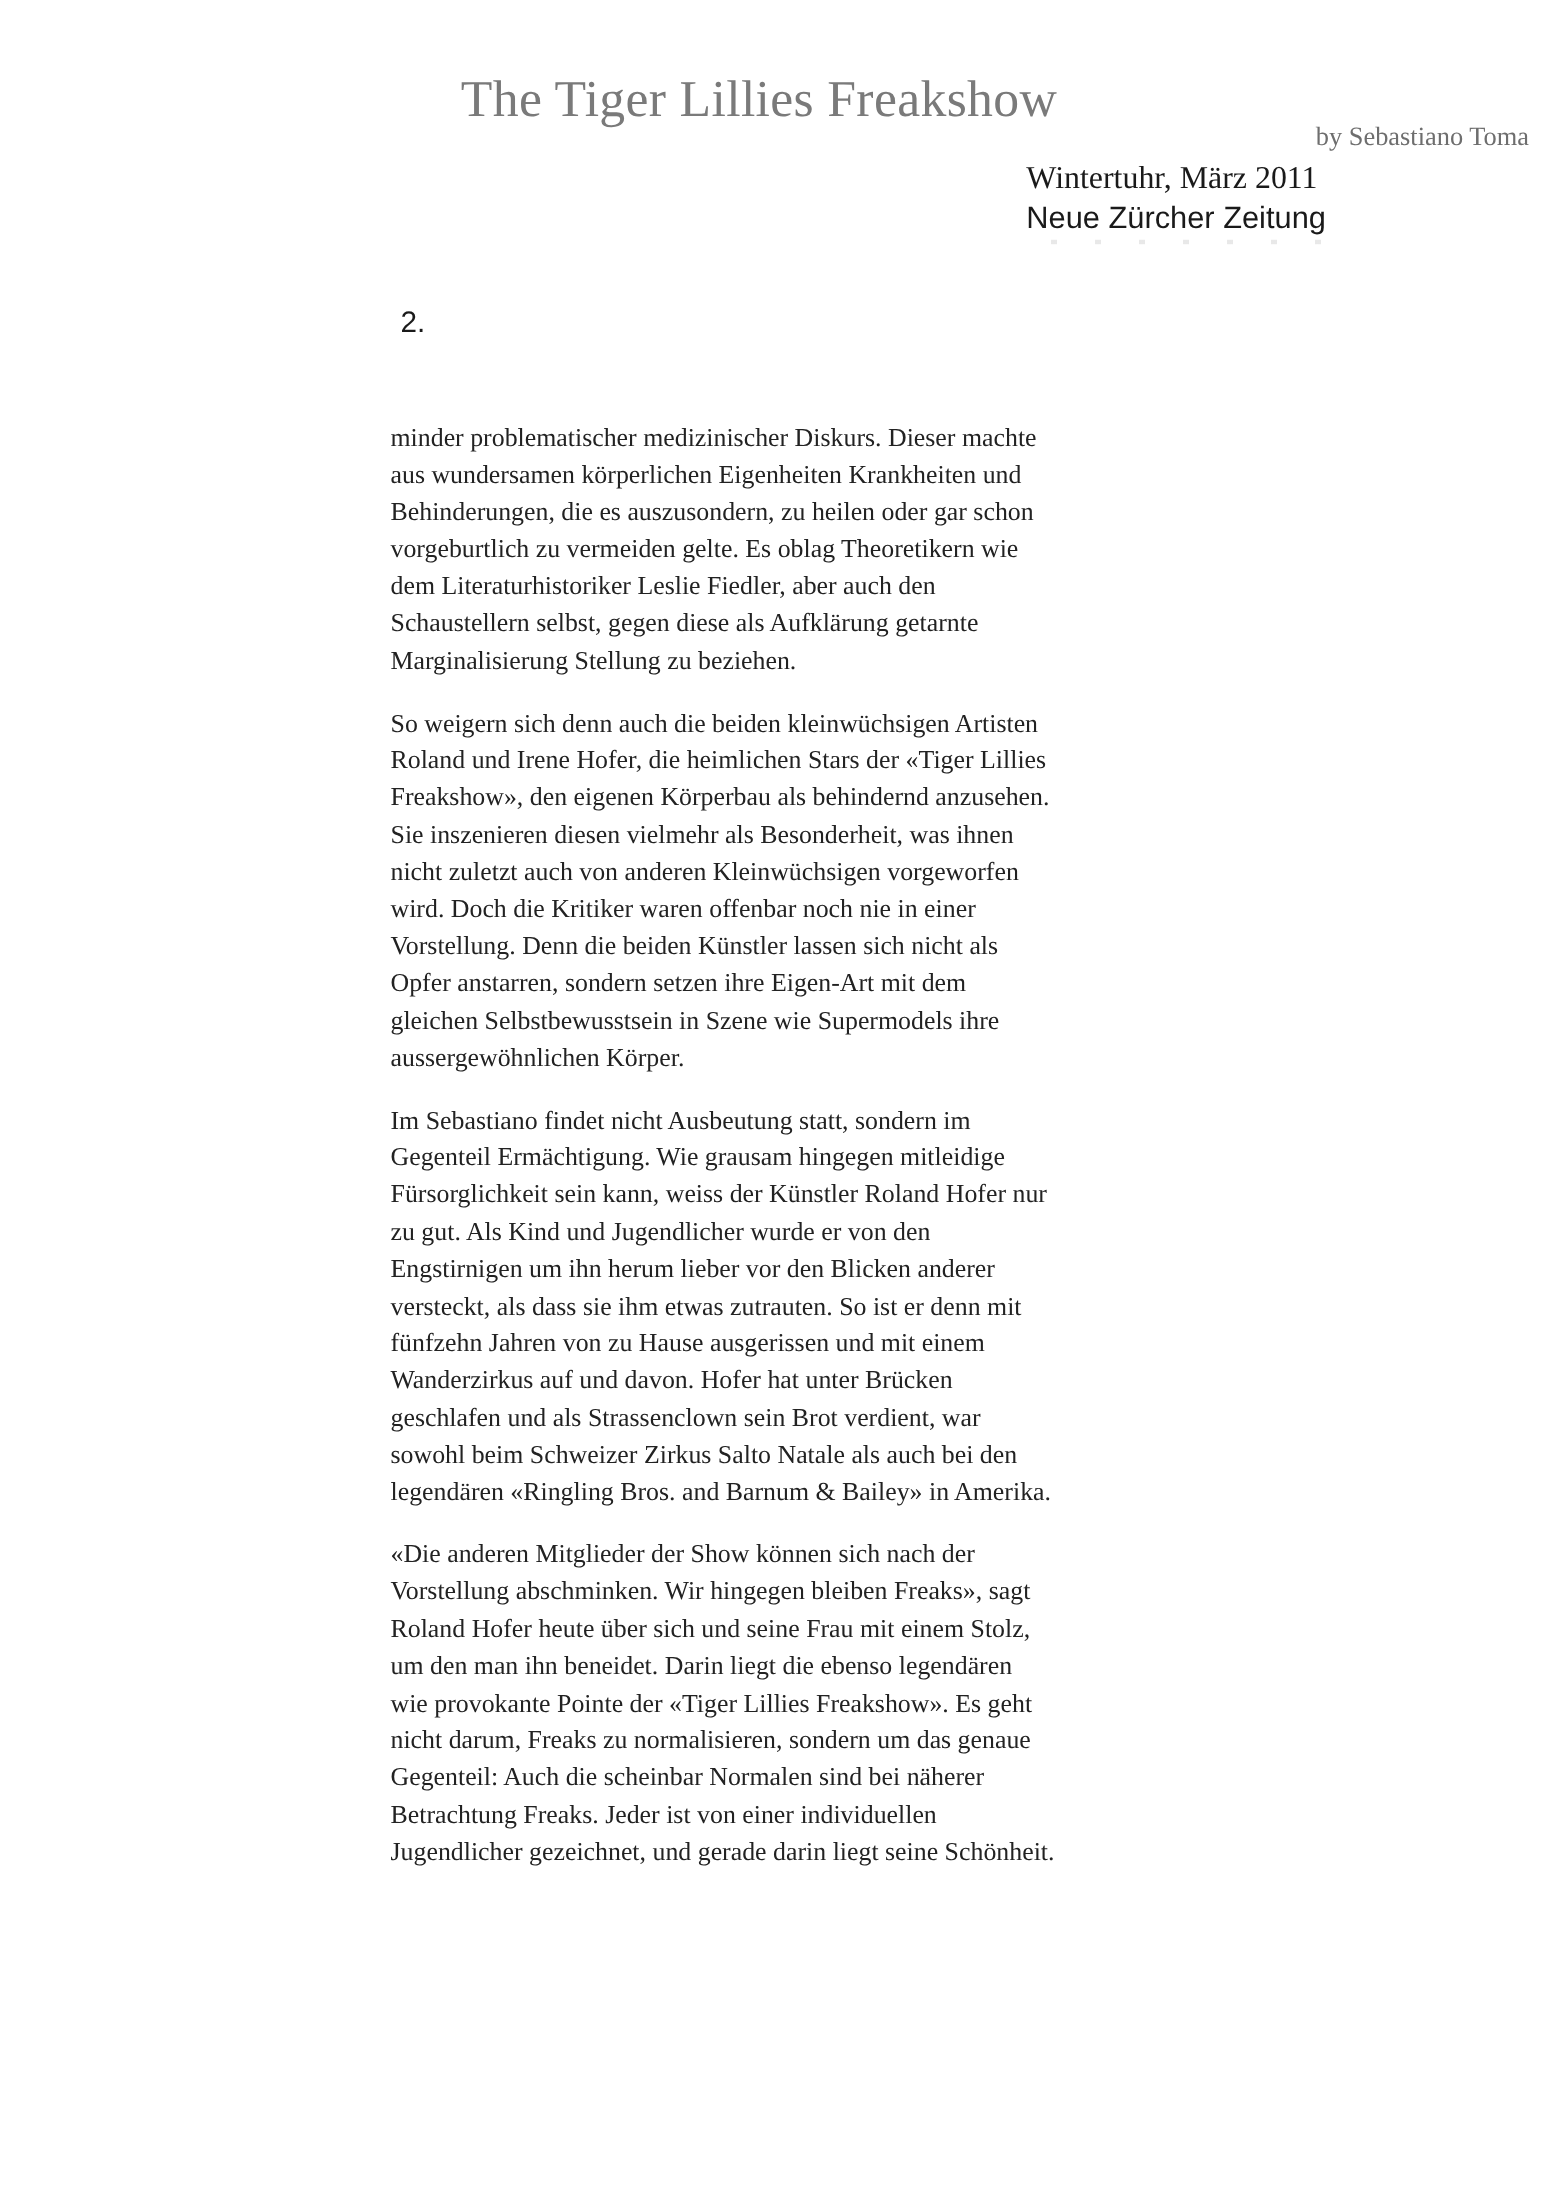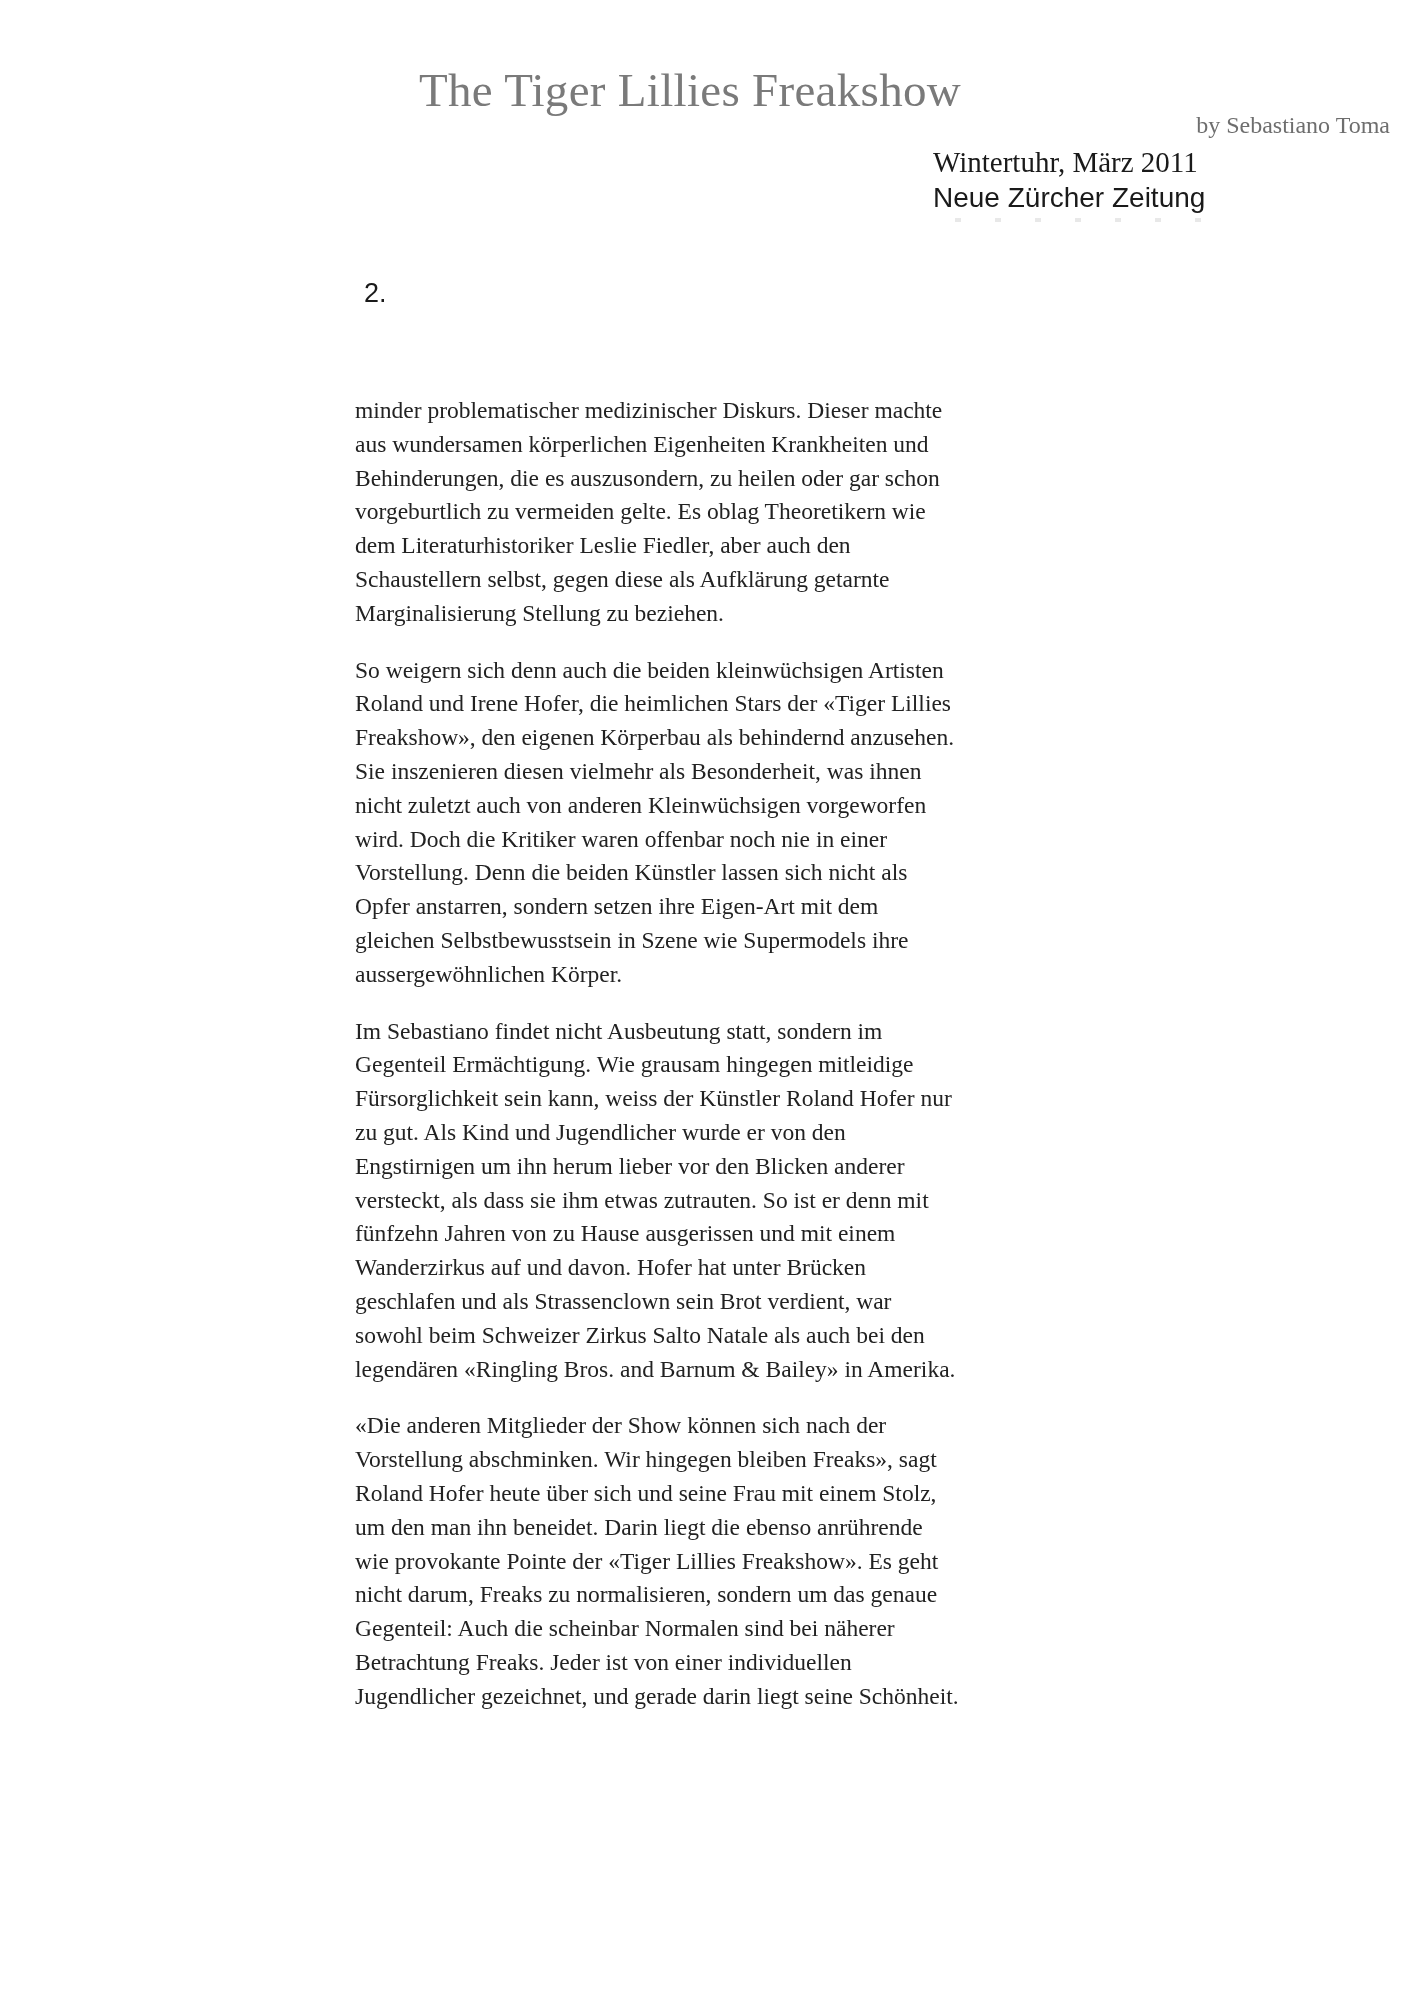--- a/index.html
+++ b/index.html
@@ -38,21 +38,21 @@
     .page-number {
       position: absolute; left: 364px; top: 278px;
       font-family: "Liberation Sans", "DejaVu Sans", sans-serif;
       font-size: 27px; color: #1a1a1a;
     }
     .body-text {
       position: absolute; left: 355px; top: 382px; width: 720px;
       font-family: "Liberation Serif", "DejaVu Serif", serif;
       font-size: 23.5px; color: #222222; line-height: 33.8px;
     }
-    .body-text p { margin: 12px 0 23px 0; white-space: nowrap; }
+    .body-text p { margin: 0 0 23px 0; white-space: nowrap; }
     .body-text .line { display: block; }
   </style>
 </head>
 <body>
 
 <div class="page">
   <div class="title">The Tiger Lillies Freakshow</div>
   <div class="byline">by Sebastiano Toma</div>
   <div class="dateline">Wintertuhr, März 2011</div>
   <div class="source">Neue Zürcher Zeitung</div>
@@ -92,21 +92,21 @@
       <span class="line">fünfzehn Jahren von zu Hause ausgerissen und mit einem</span>
       <span class="line">Wanderzirkus auf und davon. Hofer hat unter Brücken</span>
       <span class="line">geschlafen und als Strassenclown sein Brot verdient, war</span>
       <span class="line">sowohl beim Schweizer Zirkus Salto Natale als auch bei den</span>
       <span class="line">legendären «Ringling Bros. and Barnum &amp; Bailey» in Amerika.</span>
     </p>
     <p>
       <span class="line">«Die anderen Mitglieder der Show können sich nach der</span>
       <span class="line">Vorstellung abschminken. Wir hingegen bleiben Freaks», sagt</span>
       <span class="line">Roland Hofer heute über sich und seine Frau mit einem Stolz,</span>
-      <span class="line">um den man ihn beneidet. Darin liegt die ebenso anrührende</span>
+      <span class="line">um den man ihn beneidet. Darin liegt die ebenso legendären</span>
       <span class="line">wie provokante Pointe der «Tiger Lillies Freakshow». Es geht</span>
       <span class="line">nicht darum, Freaks zu normalisieren, sondern um das genaue</span>
       <span class="line">Gegenteil: Auch die scheinbar Normalen sind bei näherer</span>
       <span class="line">Betrachtung Freaks. Jeder ist von einer individuellen</span>
       <span class="line">Jugendlicher gezeichnet, und gerade darin liegt seine Schönheit.</span>
     </p>
   </div>
 </div>
 
 </body></html>

